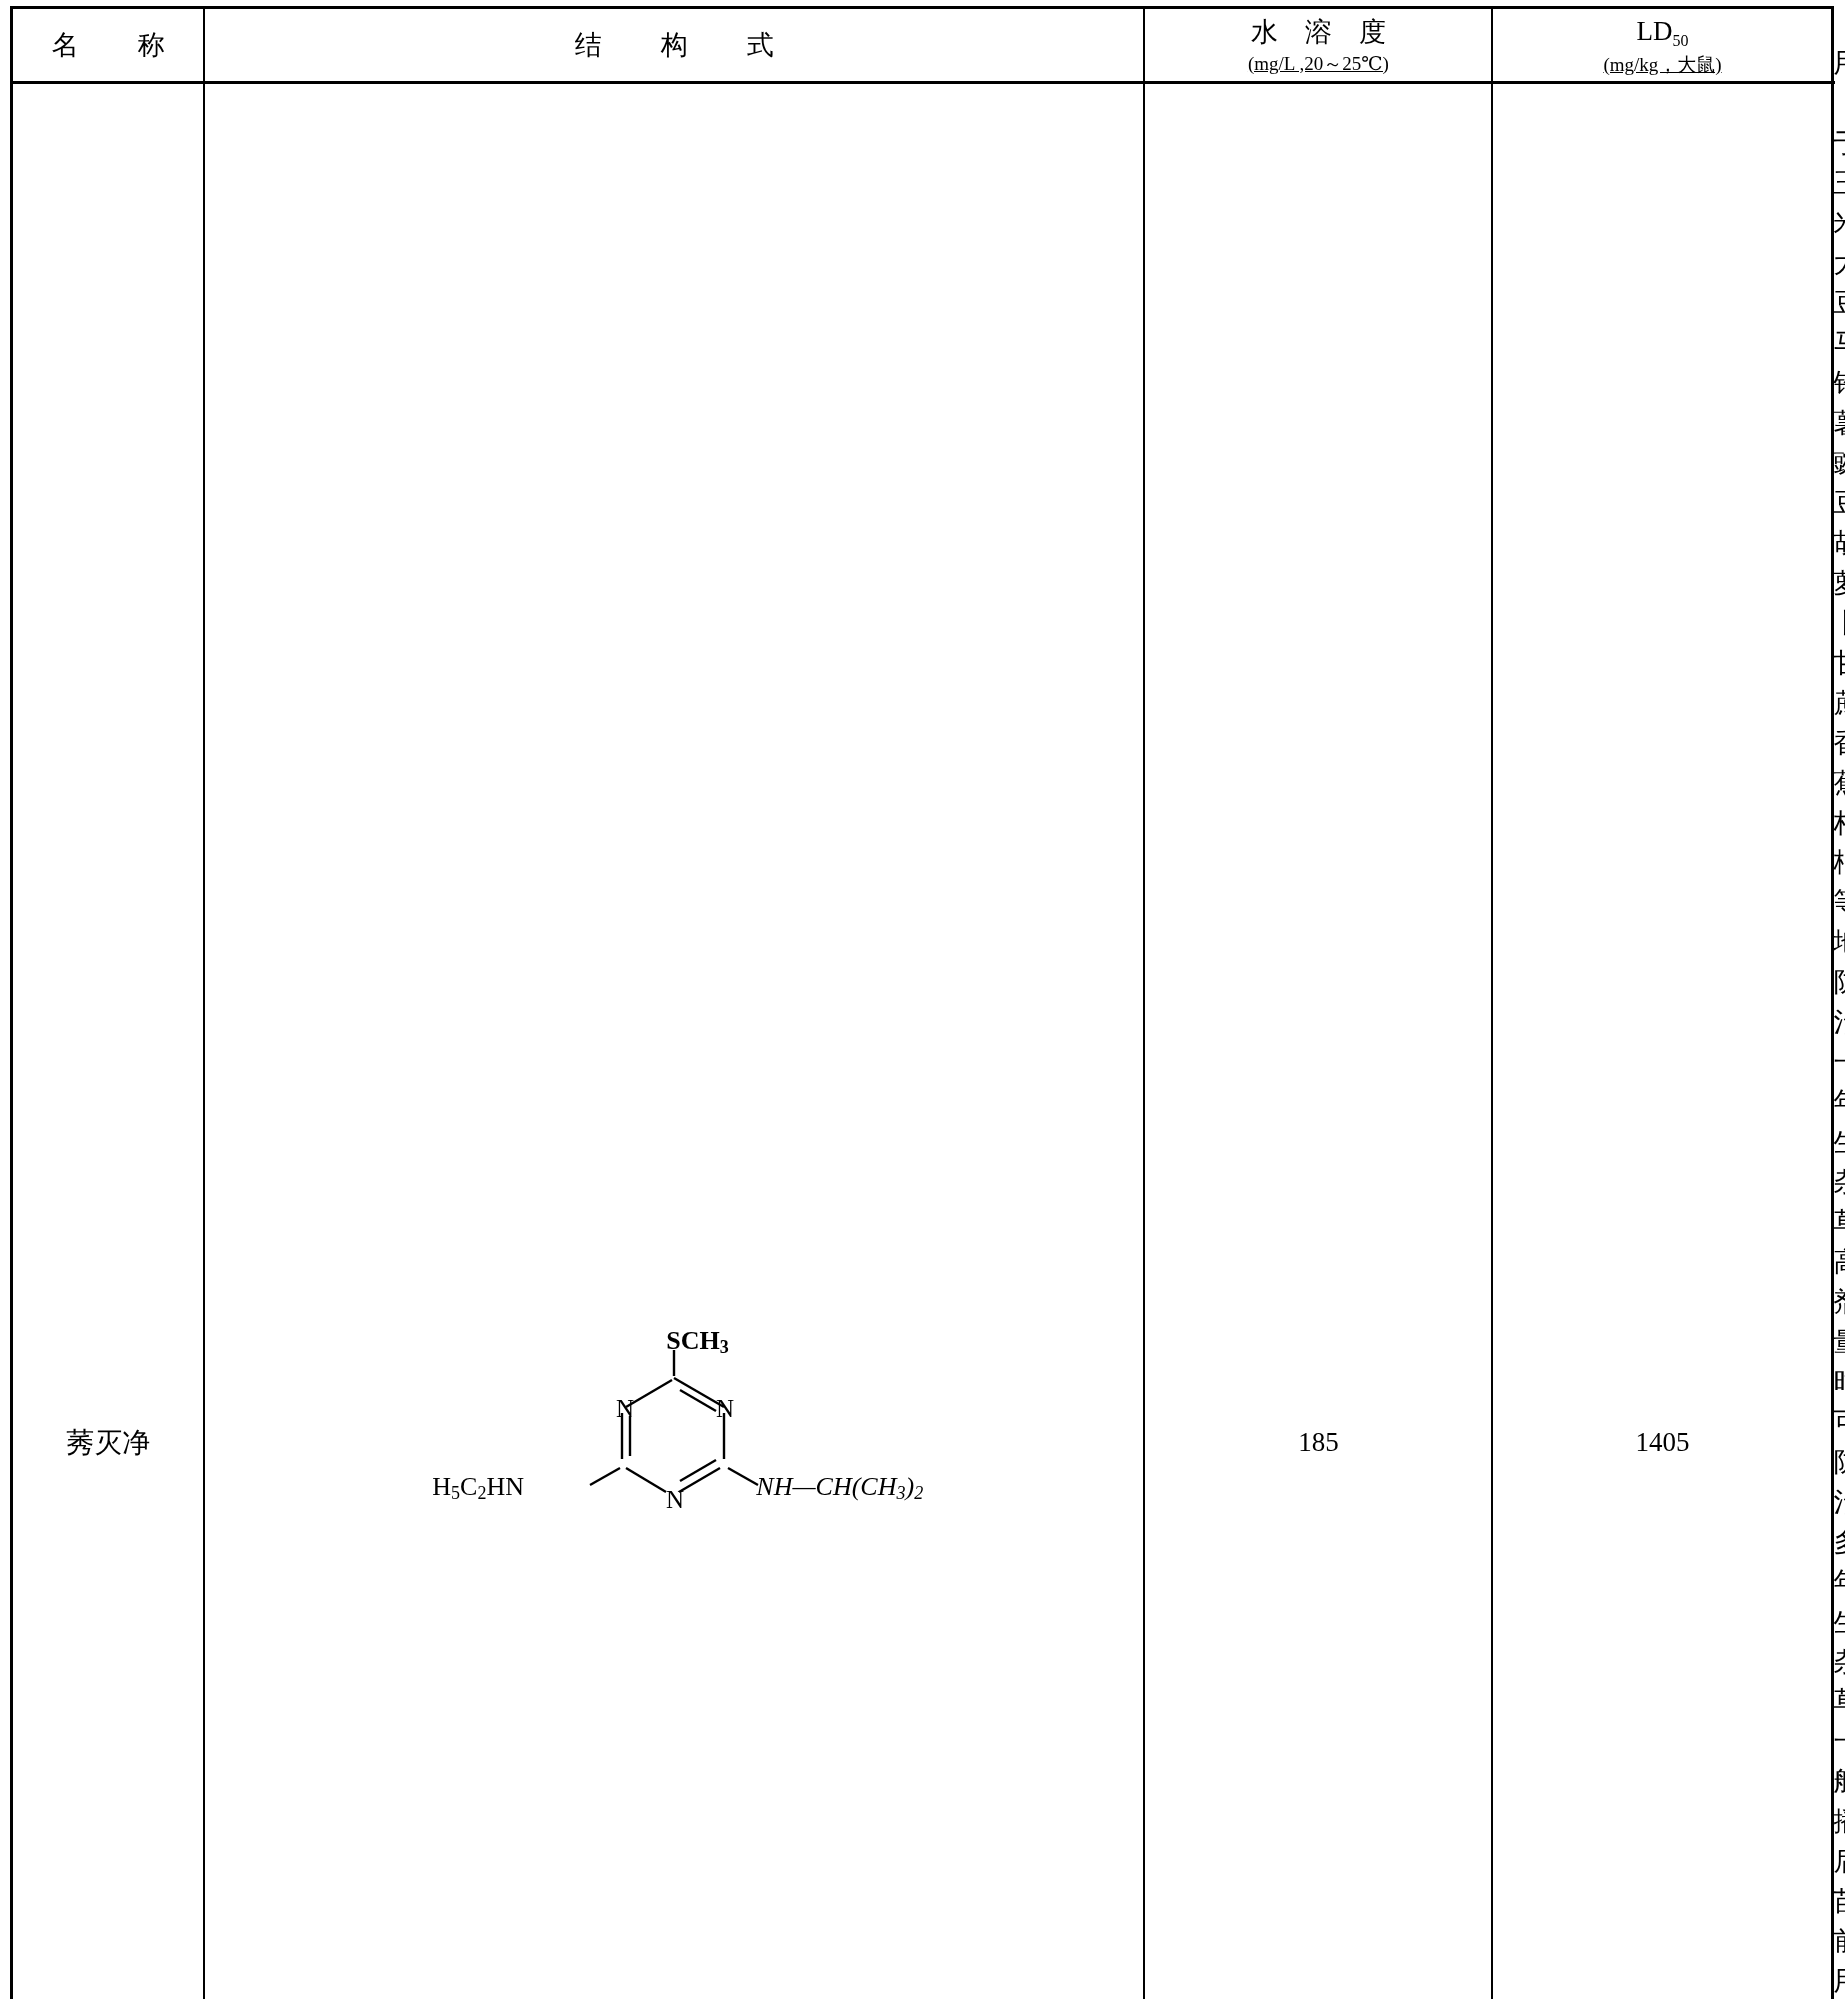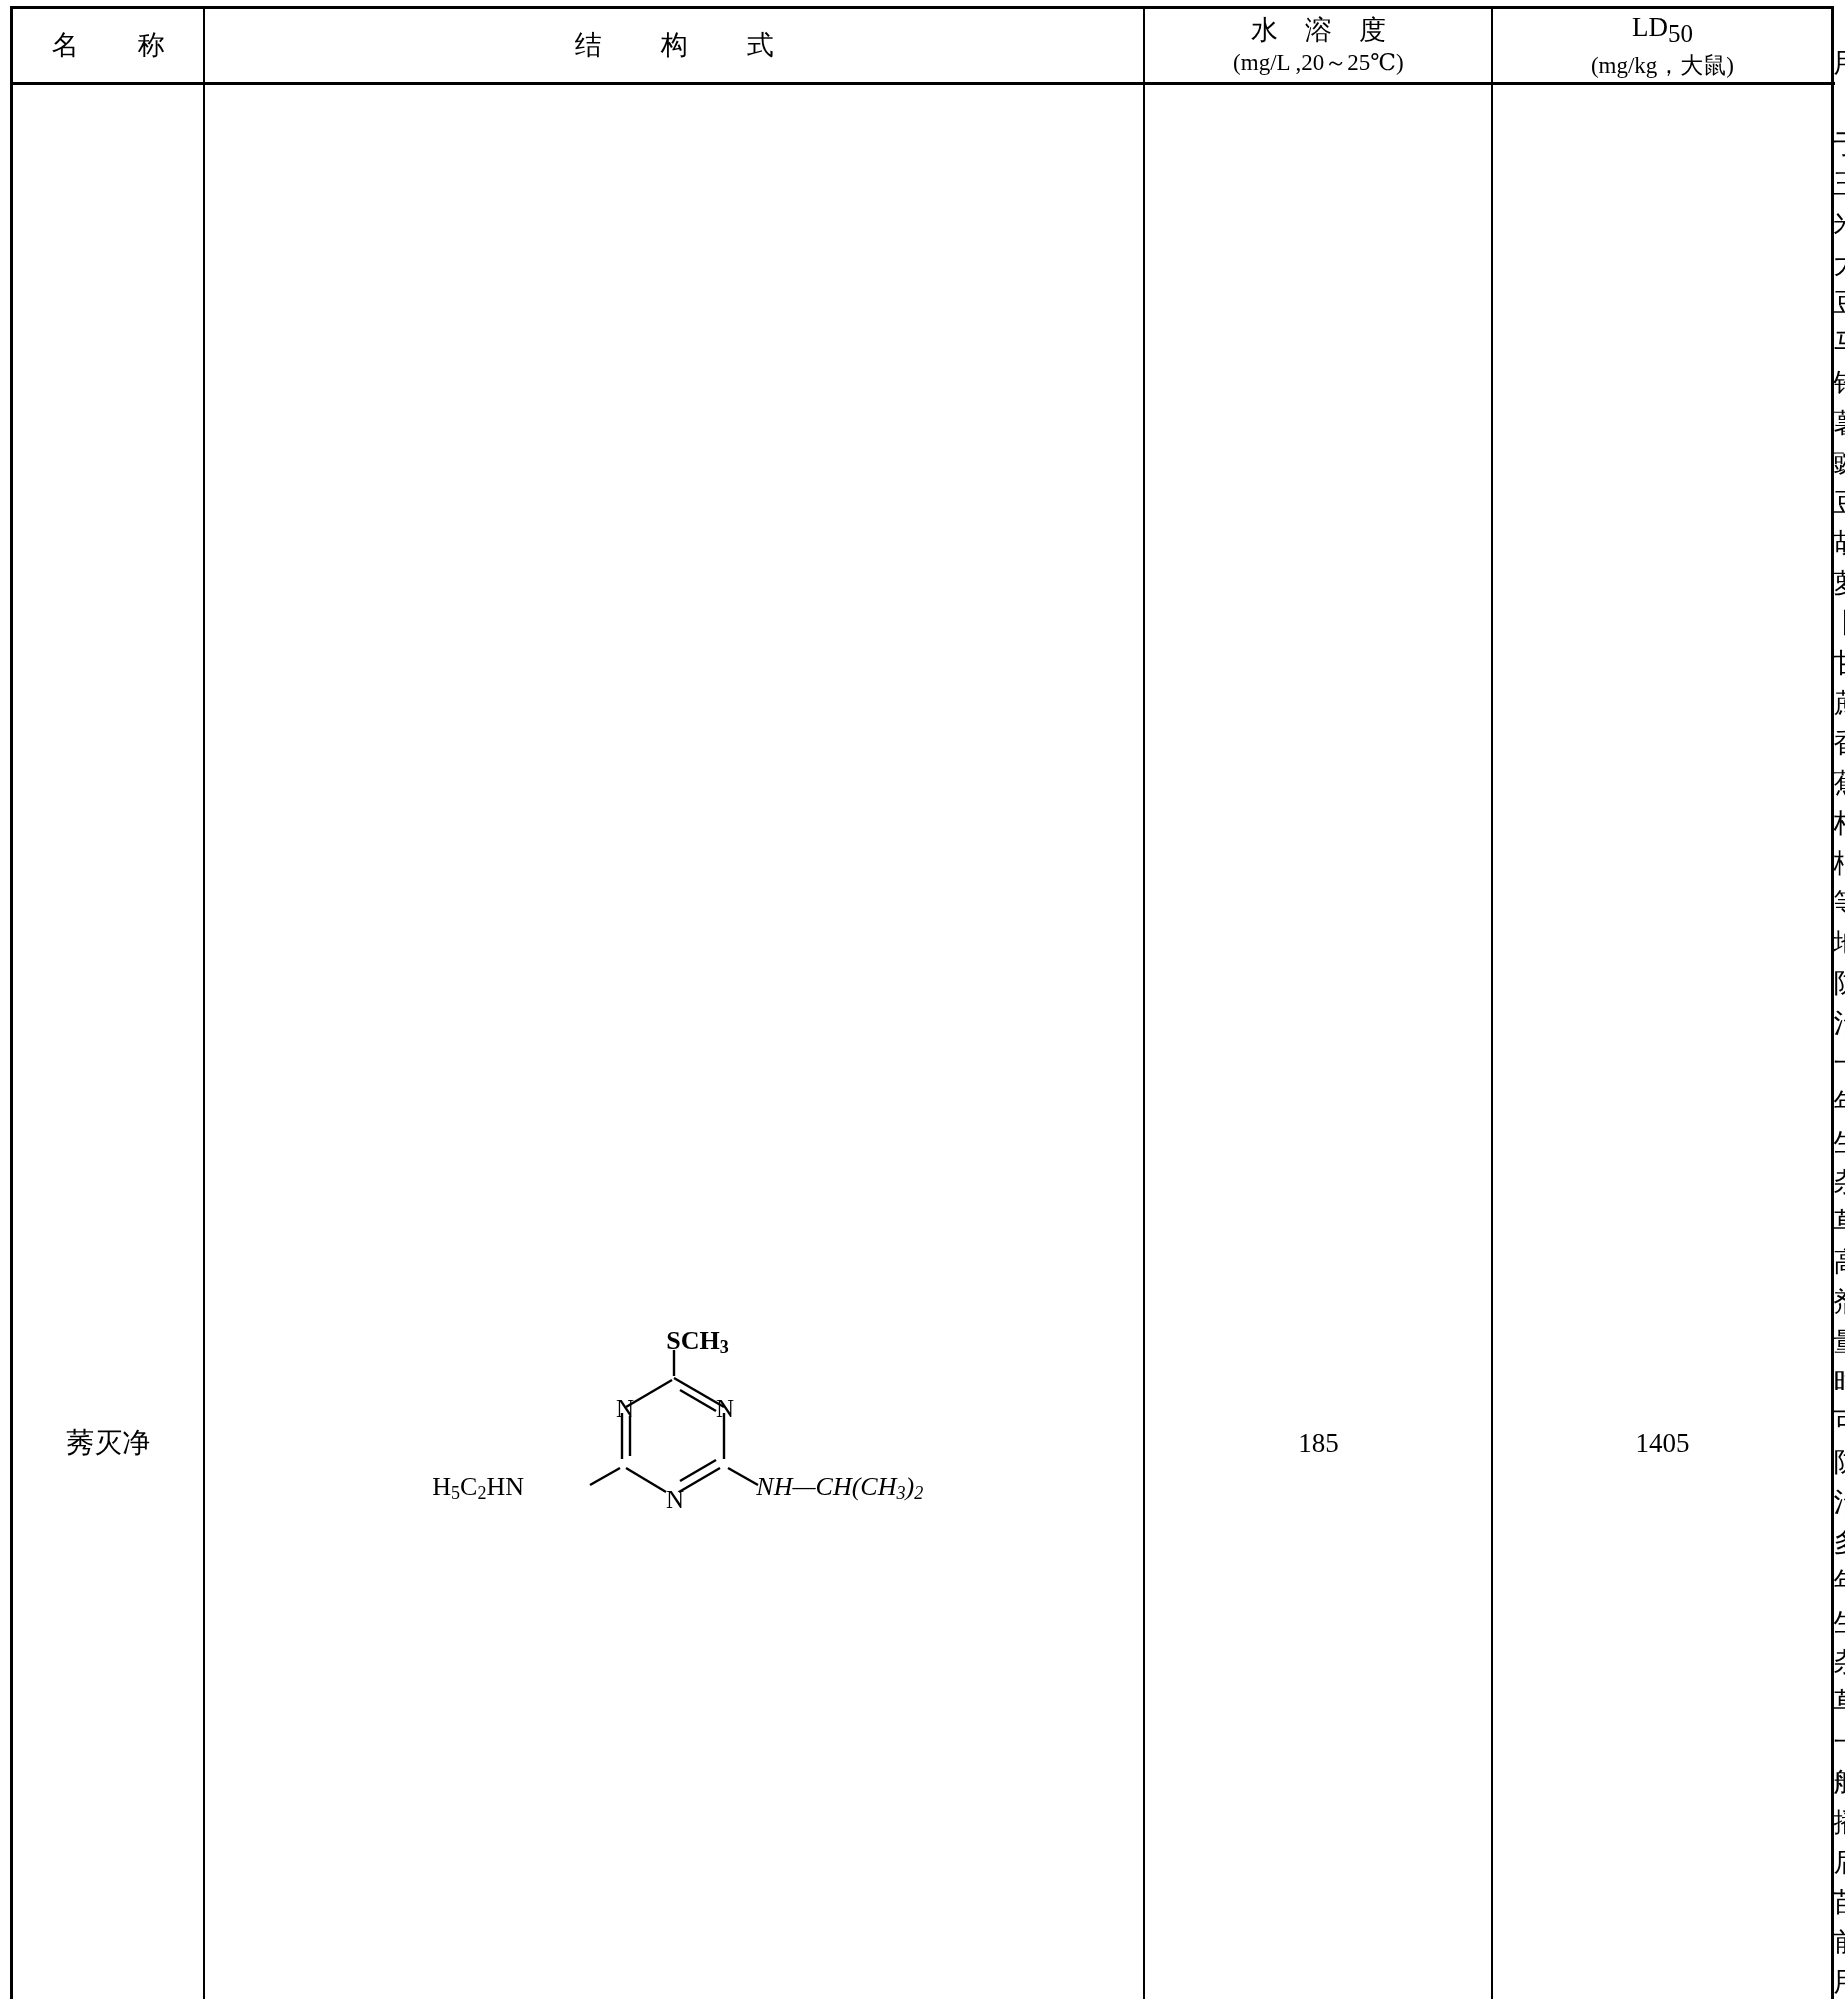--- a/index.html
+++ b/index.html
@@ -42,24 +42,25 @@
     font-size: 27px;
     letter-spacing: 0px;
     padding: 9px 4px 10px 4px;
     line-height: 1.34;
   }
   .hdr-wide {
     letter-spacing: 16px;
     padding-left: 16px;
   }
   .hdr-sub {
-    font-size: 23px;
+    font-size: 19px;
     white-space: nowrap;
+    text-decoration: underline;
   }
-  .sub-small { font-size: 25px; vertical-align: sub; }
+  .sub-small { font-size: 16px; vertical-align: sub; }
   tbody td {
     border-top: 2px solid #000;
   }
   tbody tr:first-child td { border-top: none; }
   .col-name { width: 118px; text-align: center; font-size: 28px; }
   .col-struct { width: 575px; }
   .col-sol { width: 213px; text-align: center; font-size: 27px; }
   .col-ld { width: 208px; text-align: center; font-size: 27px; }
   .col-use { width: 0px; }
   .use-cell {

